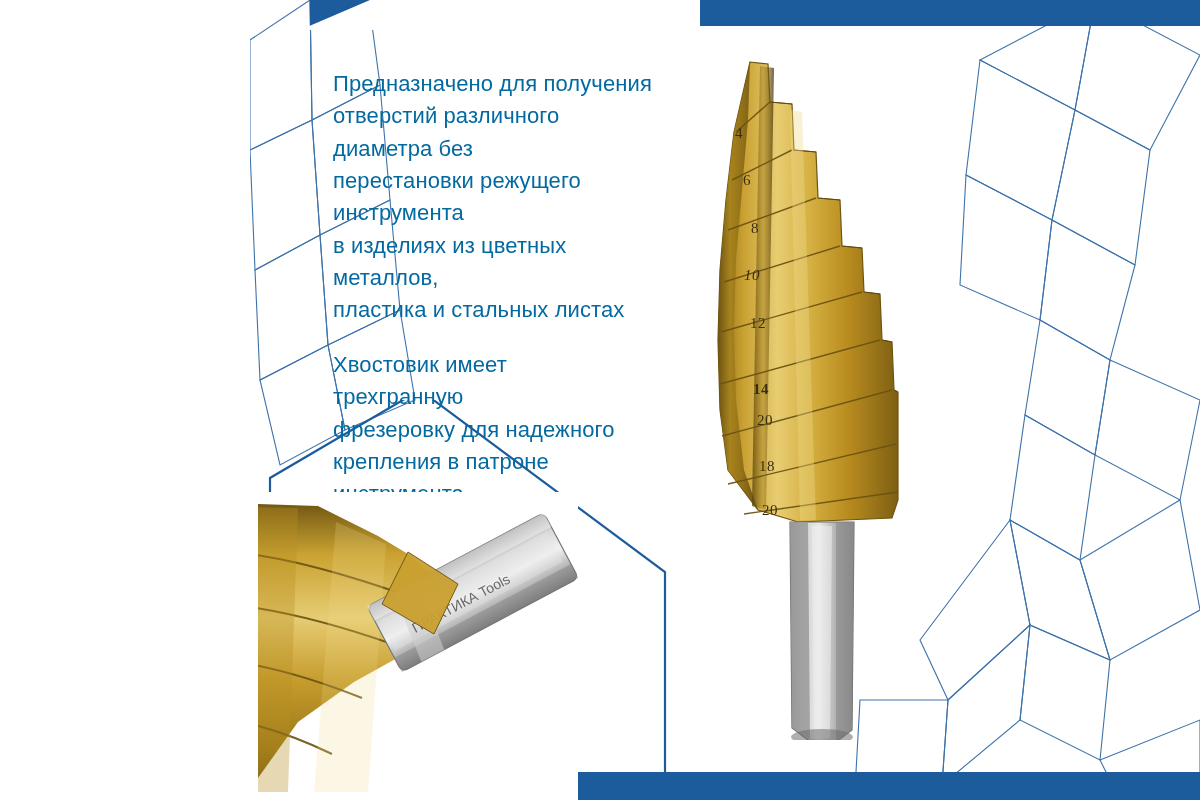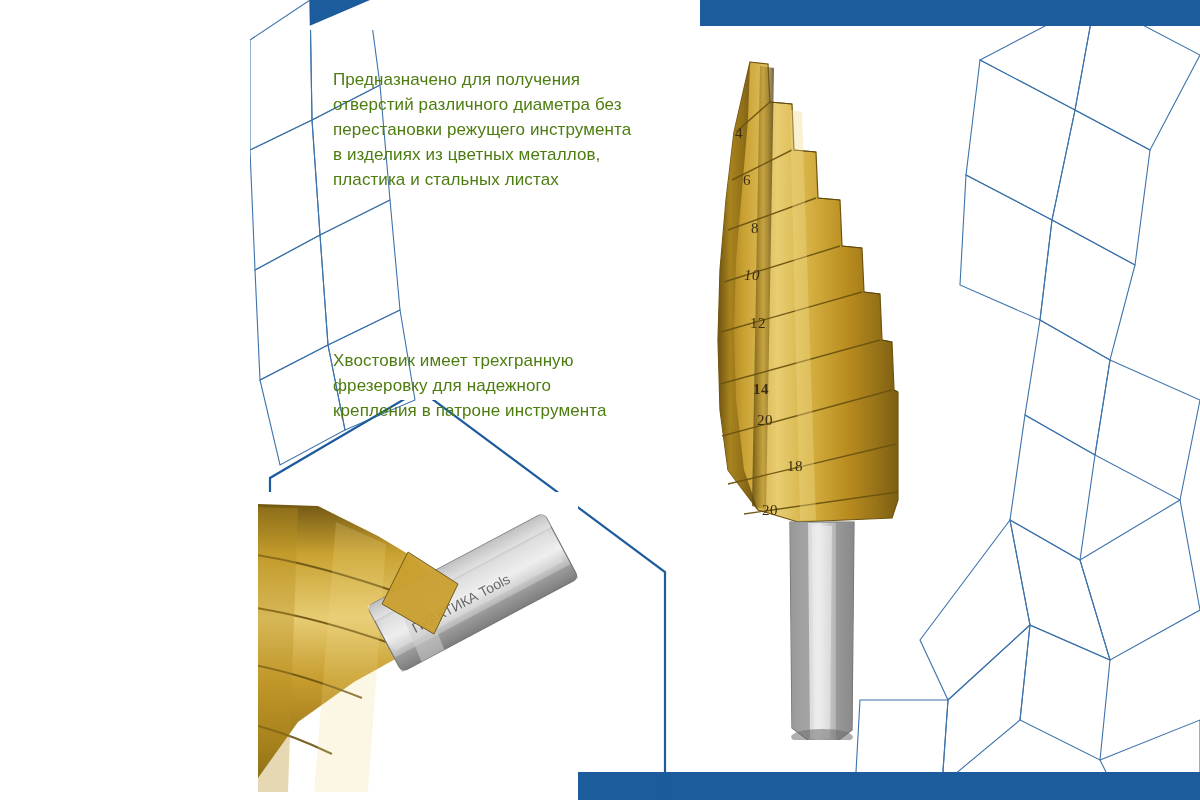--- a/index.html
+++ b/index.html
@@ -62,22 +62,22 @@
   .poly-left {
     left: 250px;
     top: 0px;
     width: 260px;
     height: 470px;
   }
 
   
   .callout {
     position: absolute;
-    color: #4d7c0f;
-    font-size: 17px;
+    color: #0369a1;
+    font-size: 22px;
     line-height: 1.47;
     letter-spacing: 0.1px;
     white-space: pre-line;
   }
   .callout-top {
     left: 333px;
     top: 68px;
     width: 330px;
   }
   .callout-mid {
@@ -252,21 +252,21 @@
     </svg>
 
     
     <div class="step-label" style="left:95px;  top:85px;">4</div>
     <div class="step-label" style="left:103px; top:132px;">6</div>
     <div class="step-label" style="left:111px; top:180px;">8</div>
     <div class="step-label" style="left:104px; top:227px;font-style:italic;">10</div>
     <div class="step-label" style="left:110px; top:275px;">12</div>
     <div class="step-label" style="left:113px; top:341px;font-weight:bold;">14</div>
     <div class="step-label" style="left:117px; top:372px;">20</div>
-    <div class="step-label" style="left:119px; top:418px;padding-left:28px;">18</div>
+    <div class="step-label" style="left:119px; top:418px;">18</div>
     <div class="step-label" style="left:122px; top:462px;text-align:center;">20</div>
   </div>
 
   <div class="photo-bl">
     <svg viewBox="0 0 320 308" width="320" height="308">
       <defs>
         <linearGradient id="gold2" x1="0" y1="0" x2="0" y2="1">
           <stop offset="0%" stop-color="#6f5512"></stop>
           <stop offset="18%" stop-color="#c9a231"></stop>
           <stop offset="40%" stop-color="#e7cc73"></stop>

